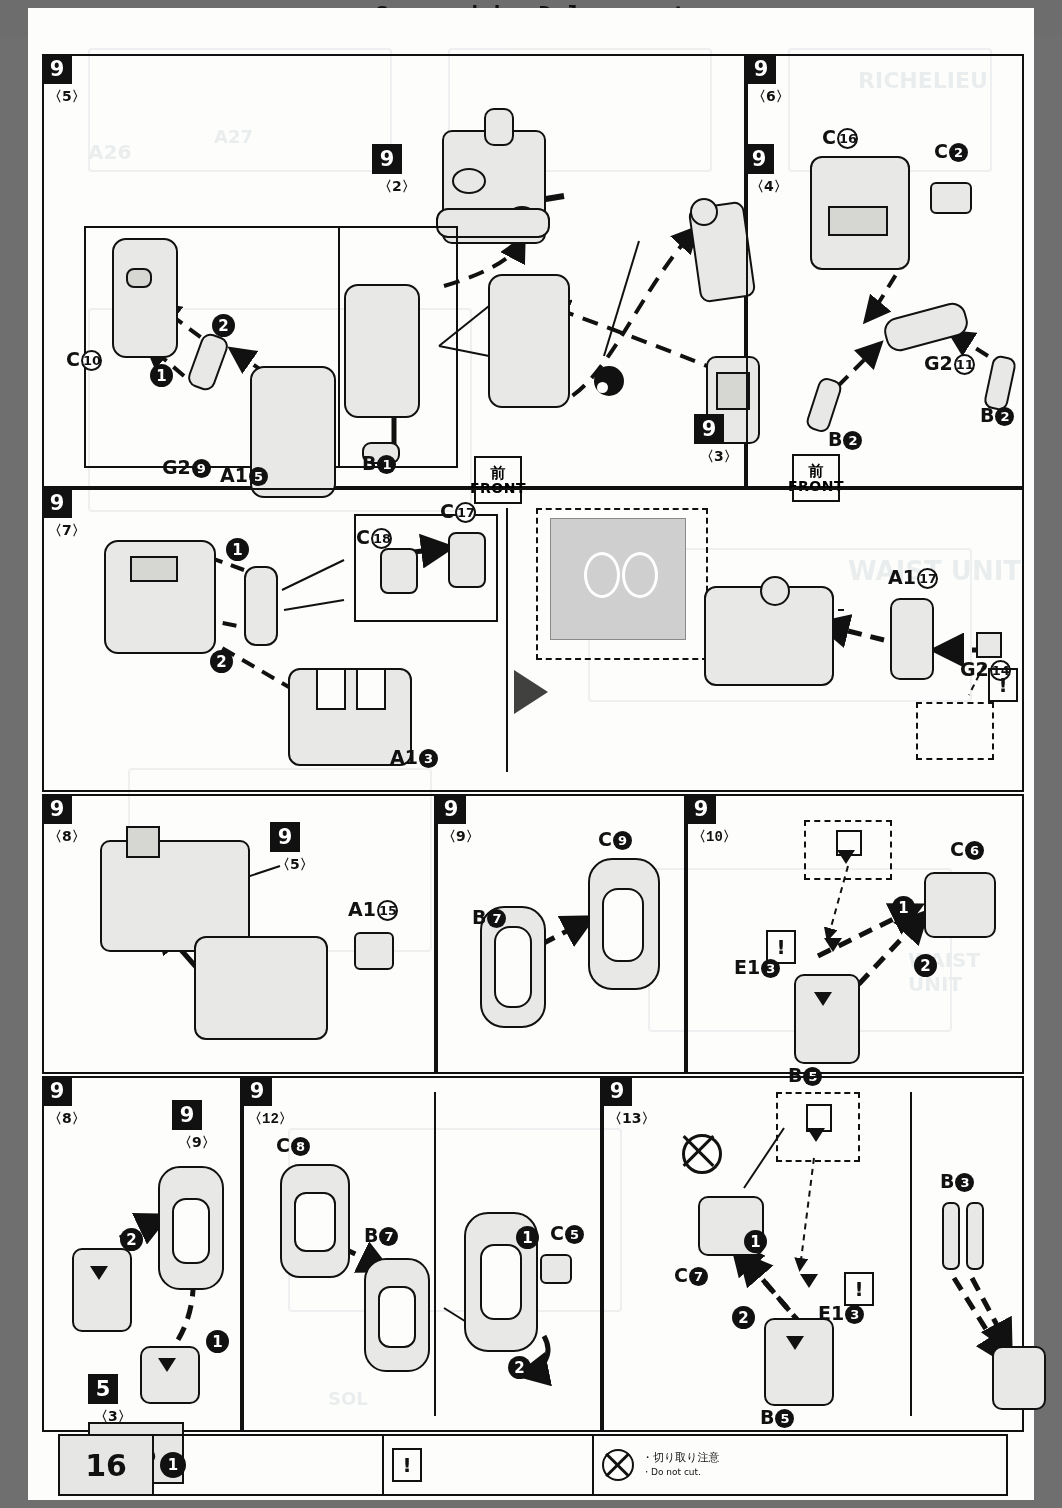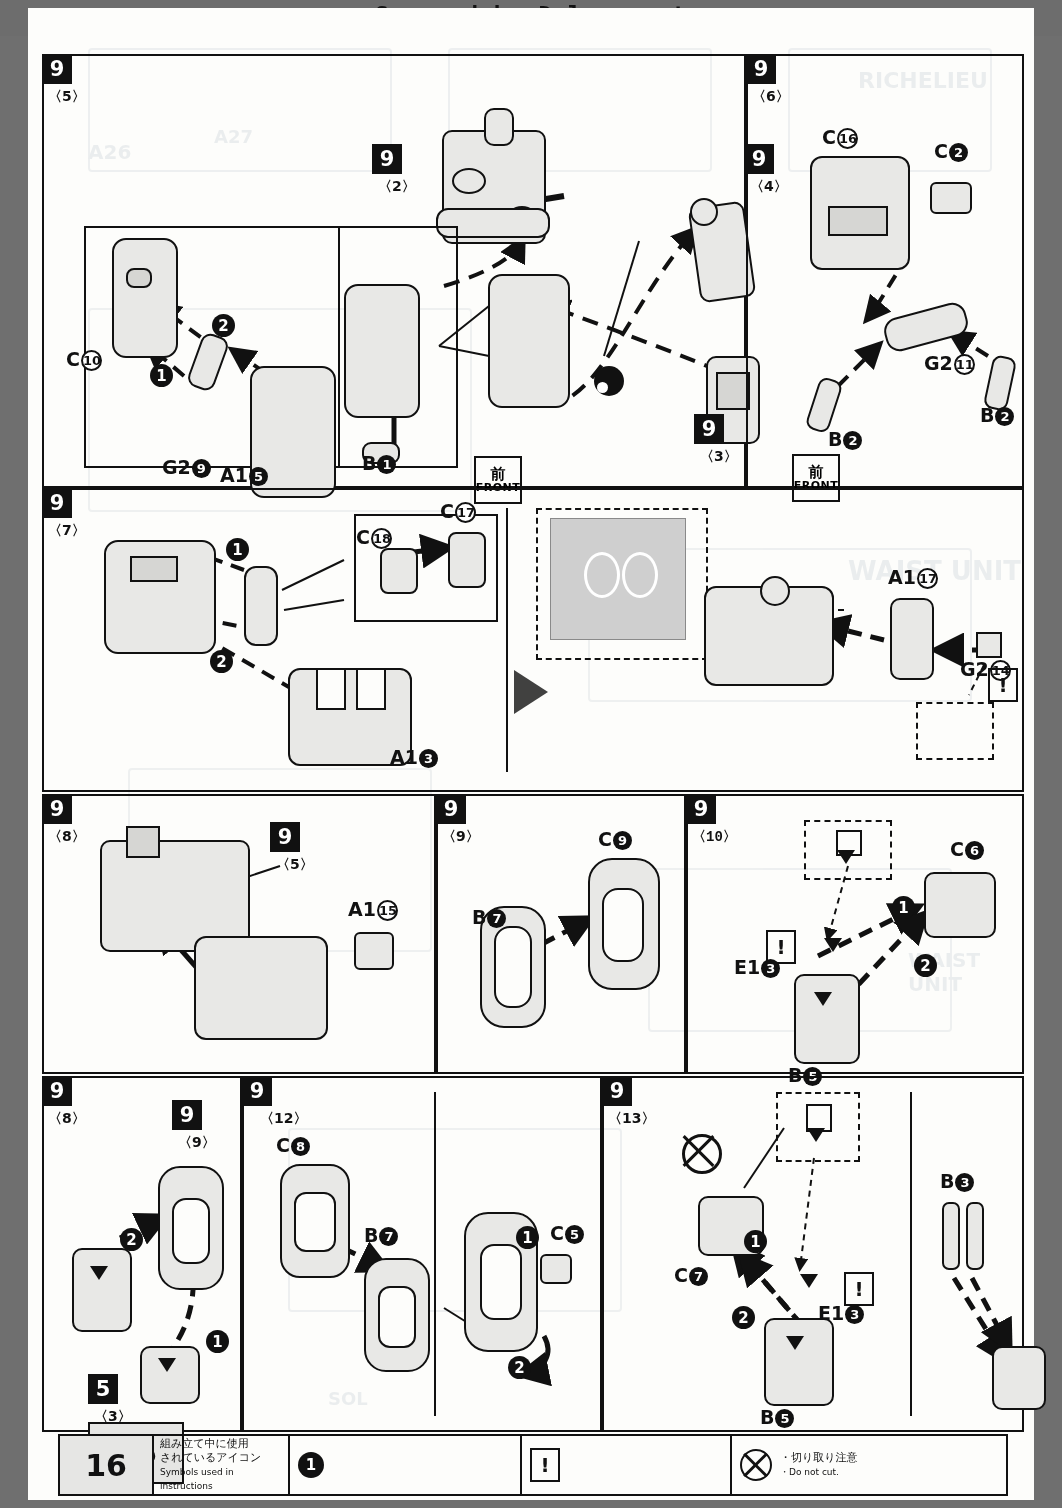--- a/index.html
+++ b/index.html
@@ -28,21 +28,21 @@
   .lbl .c.w{background:#fff;color:#111;border:2px solid #111;width:17px;height:17px;line-height:17px;}
   .num{position:absolute;width:23px;height:23px;border-radius:50%;background:#111;color:#fff;
     font-size:15px;font-weight:bold;display:flex;align-items:center;justify-content:center;}
 
   .bang{position:absolute;width:26px;height:30px;border:2px solid #111;display:flex;align-items:center;
     justify-content:center;font-weight:bold;font-size:20px;color:#111;}
 
   .front{position:absolute;width:44px;height:44px;border:2px solid #111;display:flex;flex-direction:column;
     align-items:center;justify-content:center;line-height:1;}
   .front b{font-size:15px;}
-  .front i{font-style:normal;font-size:11px;font-weight:bold;letter-spacing:.5px;}
+  .front i{font-style:normal;font-size:14px;font-weight:bold;letter-spacing:.5px;}
 
   .laterdot{position:absolute;width:30px;height:30px;border-radius:50%;background:#111;}
   .laterdot:after{content:"";position:absolute;left:3px;bottom:3px;width:11px;height:11px;border-radius:50%;background:#fff;}
 
   .inner{position:absolute;border:2px solid #111;}
   .dashbox{position:absolute;border:2px dashed #111;}
 
   
   .part{position:absolute;background:#e8e8e6;border:2px solid #111;}
   .p-soft{border-radius:10px;}
@@ -316,21 +316,21 @@
     <div class="part" style="left:96px;top:268px;width:56px;height:54px;border-radius:10px;"></div>
     <div class="tri" style="position:absolute;left:114px;top:280px;"></div>
     <div class="num" style="left:76px;top:150px;">2</div>
     <div class="num" style="left:162px;top:252px;">1</div>
     <div class="badge" style="left:44px;top:296px;">5</div>
     <div class="sub" style="left:50px;top:330px;">〈3〉</div>
   </div>
 
   <div class="panel" style="left:214px;top:1068px;width:356px;height:352px;">
     <div class="badge" style="left:-2px;top:-2px;">9</div>
-    <div class="sub" style="left:16px;top:32px;">〈12〉</div>
+    <div class="sub" style="left:4px;top:32px;font-family:Liberation Mono, monospace;">〈12〉</div>
     <div style="position:absolute;left:190px;top:14px;width:2px;height:324px;background:#111;"></div>
     <svg class="arrows" viewBox="0 0 356 352">
       <path d="M78 160 L140 190" stroke="#111" stroke-width="5" stroke-dasharray="14 9" fill="none" marker-end="url(#ah)"></path>
       <path d="M290 190 L252 170" stroke="#111" stroke-width="5" fill="none" marker-end="url(#ah)"></path>
       <path d="M200 230 L232 250" stroke="#111" stroke-width="2" fill="none"></path>
       <path d="M300 258 C310 276 300 292 280 296" stroke="#111" stroke-width="5" fill="none" marker-end="url(#ah)"></path>
     </svg>
     <div class="part" style="left:36px;top:86px;width:66px;height:110px;border-radius:20px;"></div>
     <div class="part" style="left:50px;top:114px;width:38px;height:56px;background:#fdfdfb;border-radius:12px;"></div>
     <div class="part" style="left:120px;top:180px;width:62px;height:110px;border-radius:22px;"></div>
@@ -384,27 +384,20 @@
     <div class="part" style="left:338px;top:124px;width:14px;height:64px;border-radius:7px;"></div>
     <div class="part" style="left:362px;top:124px;width:14px;height:64px;border-radius:7px;"></div>
     <div class="lbl" style="left:336px;top:92px;">B<span class="c">3</span></div>
     <div class="part" style="left:388px;top:268px;width:50px;height:60px;border-radius:10px;"></div>
   </div>
 
   <div class="legendwrap">
     <div class="pageno">16</div>
     <div class="legend" style="left:0;top:0;">
       <div class="cell" style="width:92px;"></div>
-      <div class="cell" style="width:138px;">
-        <div class="tx">
-          <div>組み立て中に使用</div>
-          <div>されているアイコン</div>
-          <small>Symbols used in instructions</small>
-        </div>
-      </div>
       <div class="cell" style="width:232px;">
         <div class="num" style="position:relative;left:0;top:0;width:26px;height:26px;margin-right:8px;flex:0 0 auto;">1</div>
       </div>
       <div class="cell" style="width:210px;">
         <div class="bang" style="position:relative;left:0;top:0;margin-right:8px;flex:0 0 auto;">!</div>
       </div>
       <div class="cell" style="flex:1;">
         <div style="position:relative;width:28px;height:28px;border-radius:50%;border:2px solid #111;margin-right:8px;flex:0 0 auto;">
           <div style="position:absolute;left:12px;top:-2px;width:3px;height:32px;background:#111;transform:rotate(45deg);"></div>
           <div style="position:absolute;left:12px;top:-2px;width:3px;height:32px;background:#111;transform:rotate(-45deg);"></div>

